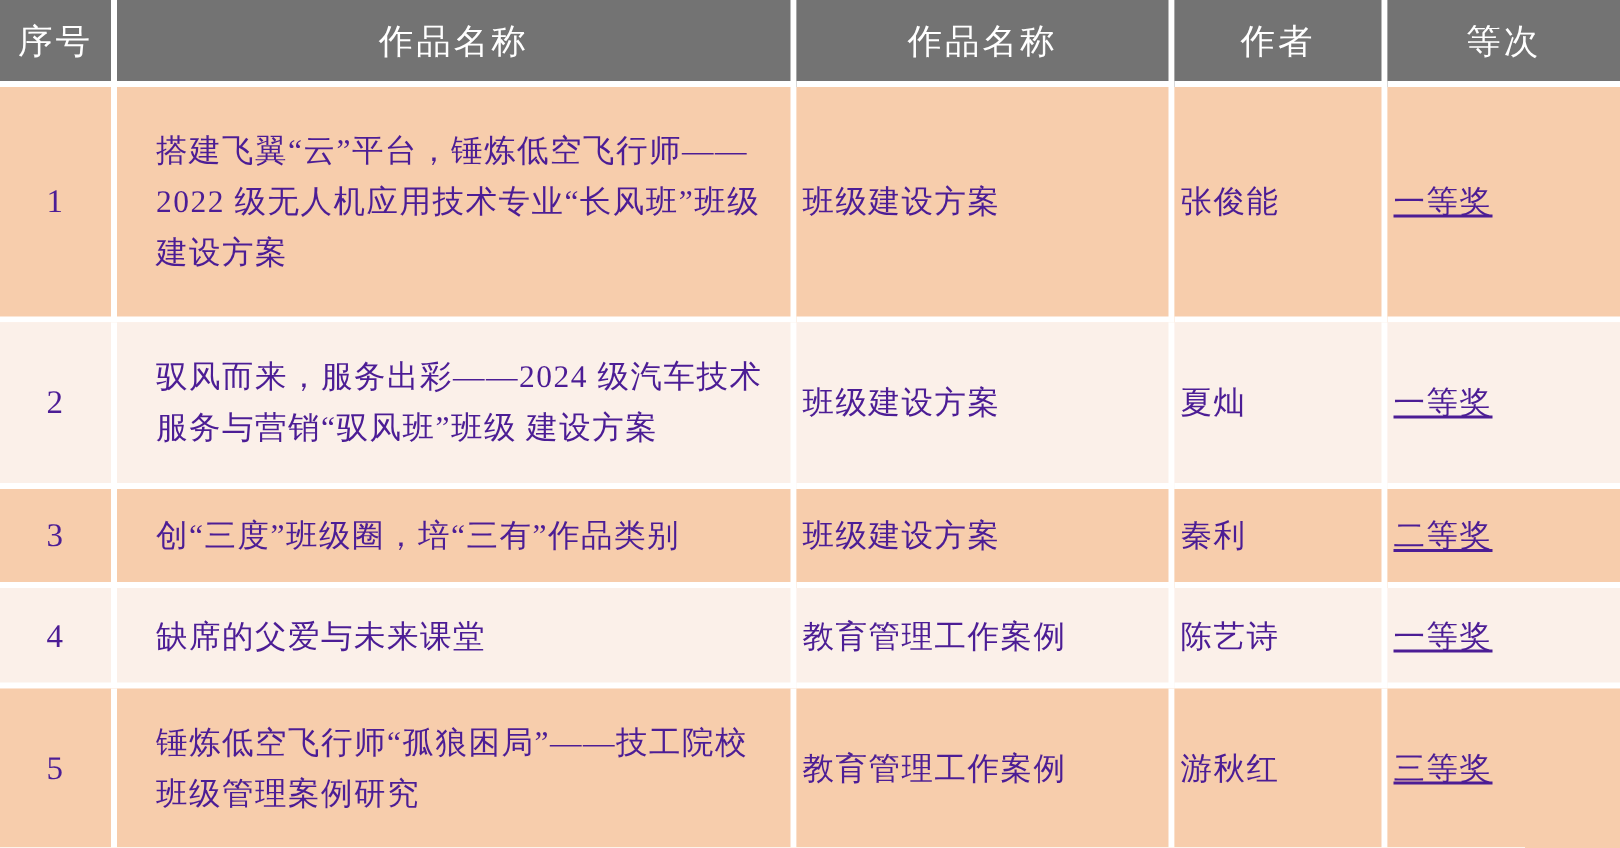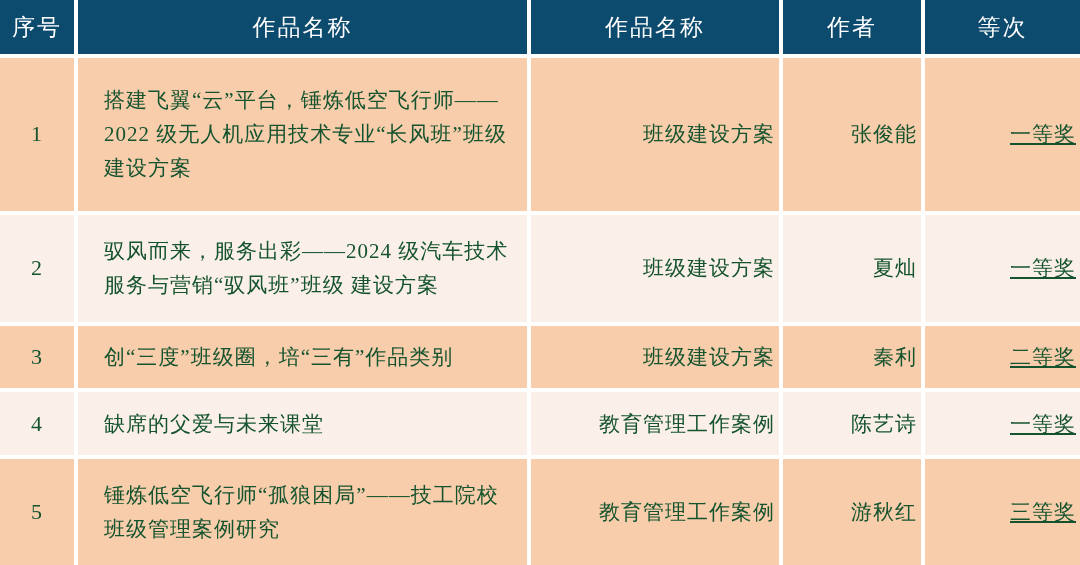--- a/index.html
+++ b/index.html
@@ -24,38 +24,38 @@
   }
 
   .award-table col.c-seq    { width: 78px; }
   .award-table col.c-title  { width: 453px; }
   .award-table col.c-cat    { width: 252px; }
   .award-table col.c-author { width: 142px; }
   .award-table col.c-grade  { width: 155px; }
 
   
   thead th {
-    background: #0c4a6e;
+    background: #737373;
     color: #ffffff;
     font-size: 23px;
     font-weight: normal;
     text-align: center;
     vertical-align: middle;
     height: 54px;
     padding: 0 4px;
     letter-spacing: 2px;
     border-right: 4px solid #ffffff;
     border-bottom: 4px solid #ffffff;
   }
   thead th:last-child { border-right: none; margin-top: 44px; }
 
   
   tbody td {
     font-size: 21px;
-    color: #14532d;
+    color: #4c1d95;
     vertical-align: middle;
     padding: 6px 4px;
     border-right: 4px solid #ffffff;
     border-bottom: 4px solid #ffffff;
     letter-spacing: 1px;
   }
   tbody td:last-child { border-right: none; text-decoration: underline; }
   tbody tr:last-child td { border-bottom: none; }
 
   tbody tr.shade-dark  td { background: #F7CDAC; }
@@ -66,21 +66,21 @@
     font-family: "Liberation Serif", "DejaVu Serif", serif;
     font-size: 22px;
   }
   td.title {
     text-align: left;
     padding-left: 26px;
     padding-right: 18px;
     line-height: 1.62;
   }
   td.cat, td.author, td.grade {
-    text-align: right;
+    text-align: left;
     white-space: nowrap;
   }
 </style>
 </head>
 <body>
 
 <table class="award-table">
   <colgroup>
     <col class="c-seq">
     <col class="c-title">

